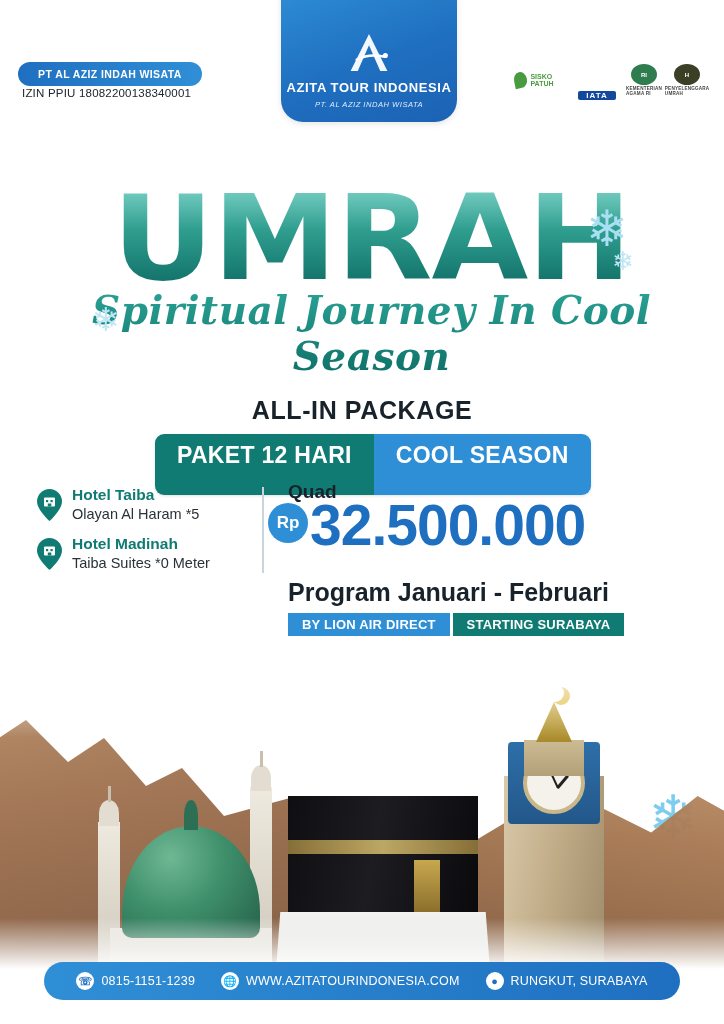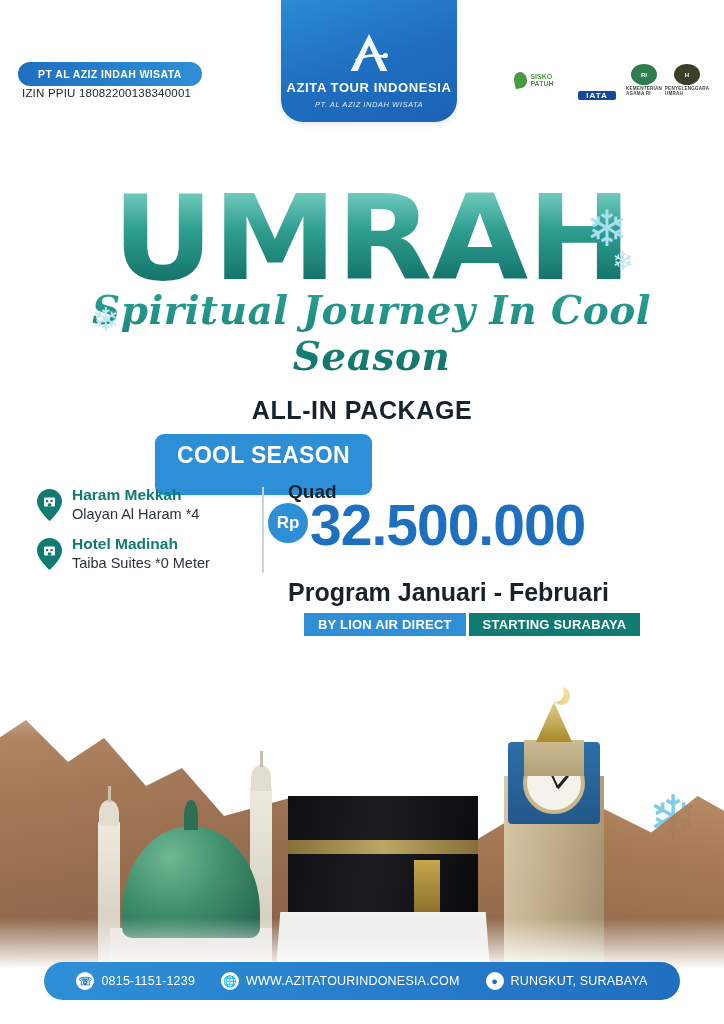--- a/index.html
+++ b/index.html
@@ -162,21 +162,21 @@
   .price {
     position: absolute; left: 310px; top: 492px;
     font-size: 57px; font-weight: bold; color: #1f6fc0;
     letter-spacing: -1px;
   }
   .program {
     position: absolute; left: 288px; top: 578px;
     font-size: 25px; font-weight: bold; color: #17222b;
   }
   .flags {
-    position: absolute; left: 304px; top: 613px;
+    position: absolute; left: 288px; top: 613px;
     display: flex; gap: 3px;
   }
   .flag-left {
     background: #2f8fd6; color: #fff; font-size: 13px; font-weight: bold;
     padding: 4px 14px; letter-spacing: .2px;
   }
   .flag-right {
     background: #0f7b72; color: #fff; font-size: 13px; font-weight: bold;
     padding: 4px 14px; letter-spacing: .2px;
   }
@@ -357,35 +357,36 @@
     <div class="umrah">UMRAH</div>
     <div class="tagline">Spiritual Journey In Cool Season</div>
   </div>
   <div class="snow s1">❄</div>
   <div class="snow s2">❄</div>
   <div class="snow s3">❄</div>
   <div class="snow s4">❄</div>
 
   <div class="allin">ALL-IN PACKAGE</div>
   <div class="pill-row">
+    <div class="pill-left">PAKET 12 HARI</div>
     <div class="pill-right">COOL SEASON</div>
   </div>
 
   <div class="hotels">
     <div class="hotel">
       <svg class="pin" viewBox="0 0 27 34">
         <path d="M13.5 1 C6.6 1 1 6.6 1 13.5 C1 22 13.5 33 13.5 33 C13.5 33 26 22 26 13.5 C26 6.6 20.4 1 13.5 1 Z" fill="#0f7b72"></path>
         <rect x="8" y="9.5" width="11" height="9" rx="1" fill="#ffffff"></rect>
         <rect x="10" y="12" width="2.2" height="2.2" fill="#0f7b72"></rect>
         <rect x="14.5" y="12" width="2.2" height="2.2" fill="#0f7b72"></rect>
         <rect x="11.8" y="15.5" width="3.5" height="3" fill="#0f7b72"></rect>
       </svg>
       <div>
-        <div class="hotel-name">Haram Mekkah</div>
-        <div class="hotel-detail">Olayan Al Haram *4</div>
+        <div class="hotel-name">Hotel Taiba</div>
+        <div class="hotel-detail">Olayan Al Haram *5</div>
       </div>
     </div>
     <div class="hotel">
       <svg class="pin" viewBox="0 0 27 34">
         <path d="M13.5 1 C6.6 1 1 6.6 1 13.5 C1 22 13.5 33 13.5 33 C13.5 33 26 22 26 13.5 C26 6.6 20.4 1 13.5 1 Z" fill="#0f7b72"></path>
         <rect x="8" y="9.5" width="11" height="9" rx="1" fill="#ffffff"></rect>
         <rect x="10" y="12" width="2.2" height="2.2" fill="#0f7b72"></rect>
         <rect x="14.5" y="12" width="2.2" height="2.2" fill="#0f7b72"></rect>
         <rect x="11.8" y="15.5" width="3.5" height="3" fill="#0f7b72"></rect>
       </svg>

